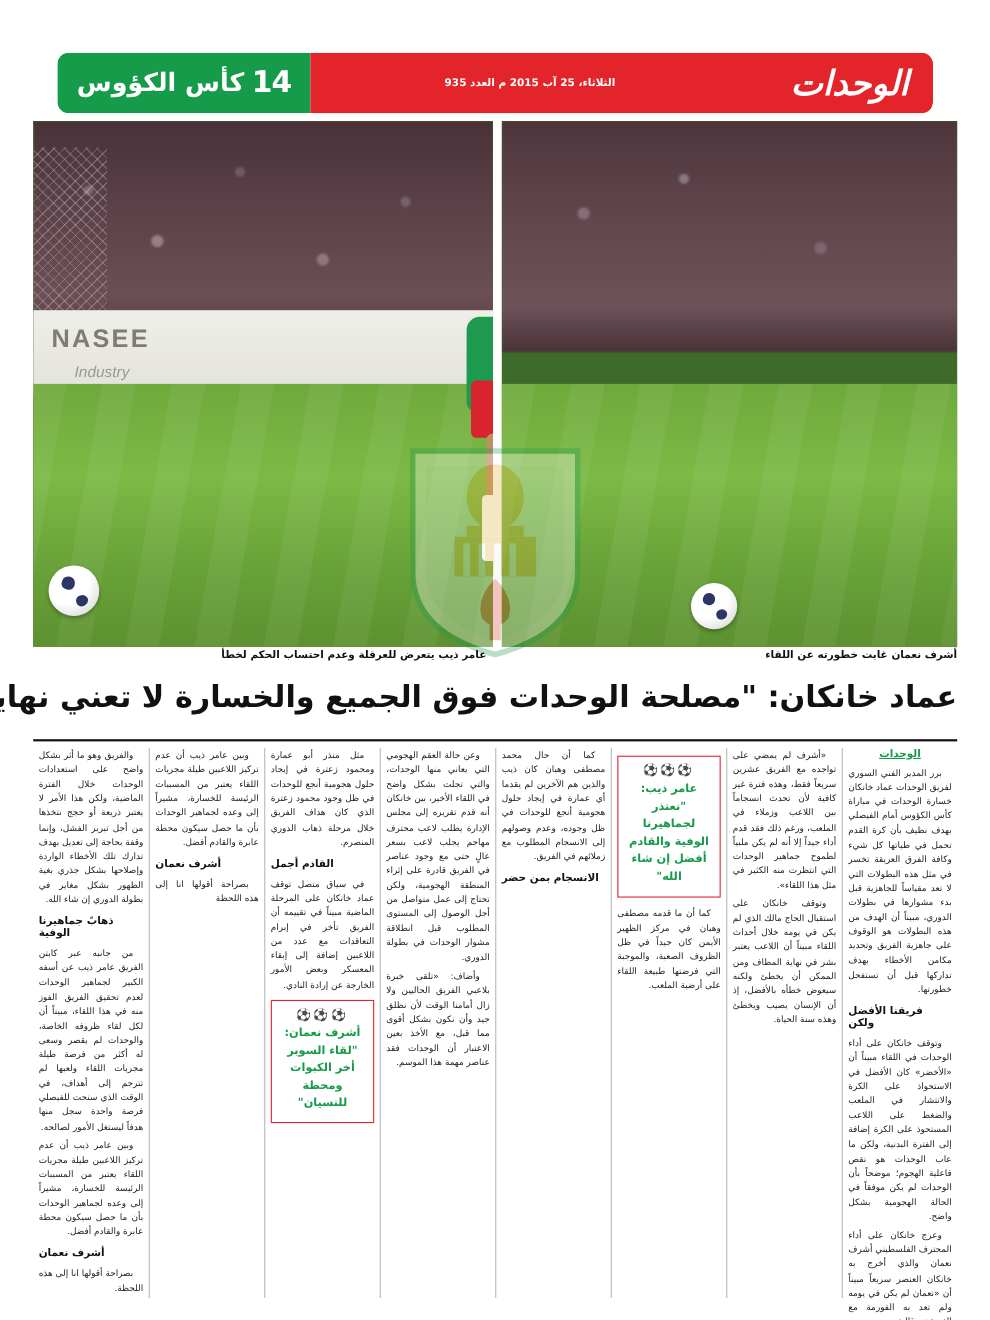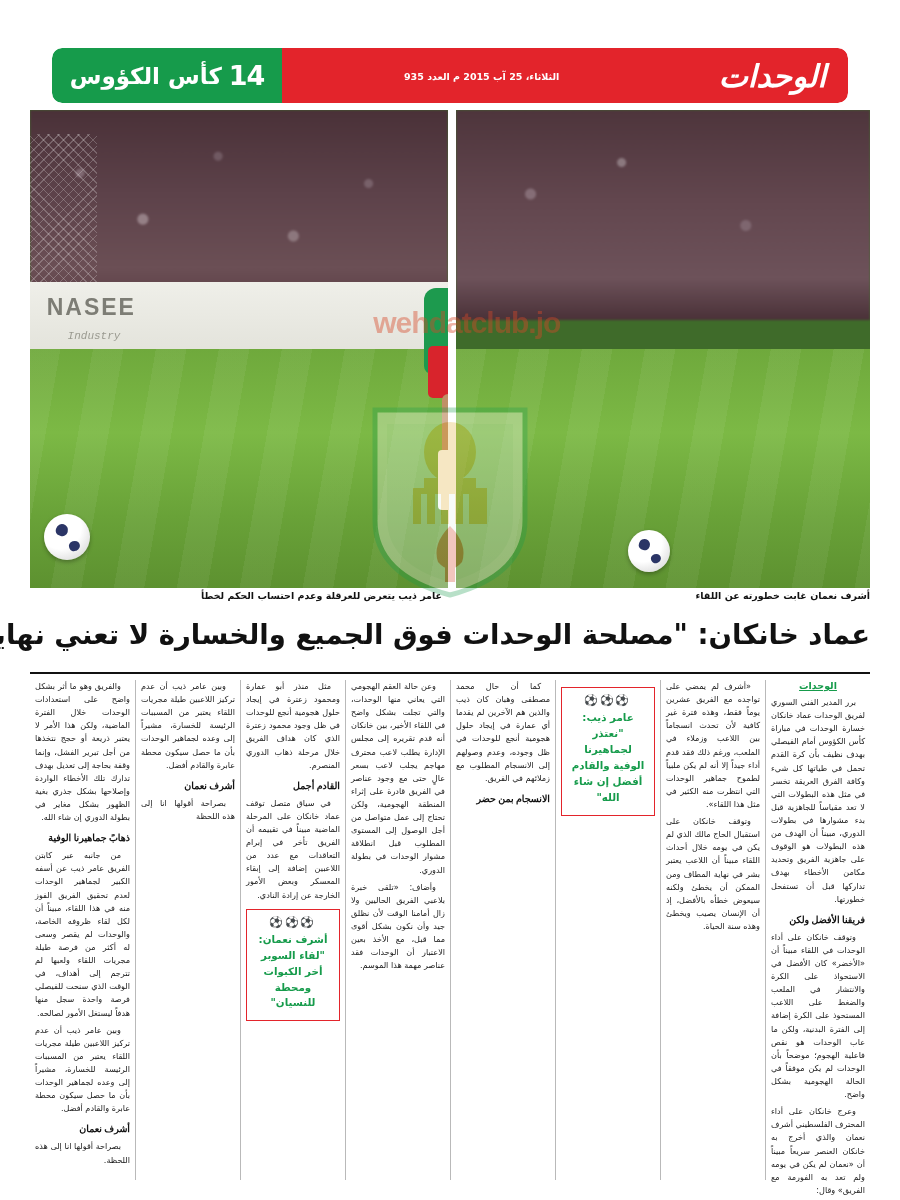--- a/index.html
+++ b/index.html
@@ -53,22 +53,22 @@
     filter:blur(1.2px);}
   .crowd.right-c{background:
       radial-gradient(circle at 18% 40%, rgba(170,150,160,.5) 0 5px, transparent 6px),
       radial-gradient(circle at 40% 25%, rgba(200,190,195,.45) 0 4px, transparent 5px),
       radial-gradient(circle at 70% 55%, rgba(150,130,140,.5) 0 5px, transparent 6px),
       linear-gradient(#4e353c 0%,#63474f 45%,#6d525a 80%,#4a3138 100%);}
   .board{position:absolute;left:0;top:36%;width:100%;height:16%;
     background:linear-gradient(#efefe9,#e2e2da);filter:blur(.6px);}
   .board-txt{position:absolute;left:4%;top:38.5%;font-size:23px;font-weight:bold;
     color:#7d7d75;letter-spacing:2px;filter:blur(.7px);font-family:"Liberation Sans",sans-serif;}
-  .board-txt2{position:absolute;left:9%;top:46%;font-size:11px;font-style:italic;
-    color:#9a9a90;filter:blur(.6px);font-family:Liberation Mono, monospace;}
+  .board-txt2{position:absolute;left:9%;top:46%;font-size:14px;font-style:italic;
+    color:#9a9a90;filter:blur(.6px);font-family:Liberation Sans, sans-serif;}
   .pitch{position:absolute;left:0;top:50%;width:100%;height:50%;
     background:
       repeating-linear-gradient(100deg, rgba(255,255,255,.055) 0 30px, transparent 30px 62px),
       linear-gradient(#6fa93c 0%,#7cb945 35%,#69a238 70%,#5d9130 100%);}
   .goalnet{position:absolute;left:0;top:5%;width:16%;height:40%;
     background:repeating-linear-gradient(45deg,rgba(255,255,255,.22) 0 1px,transparent 1px 7px),
                repeating-linear-gradient(-45deg,rgba(255,255,255,.22) 0 1px,transparent 1px 7px);}
 
   
   .pl{position:absolute;}
@@ -113,23 +113,22 @@
   .col{
     width:105px;padding:0 5px;box-sizing:border-box;position:relative;
     border-left:1px solid #b9b9b9;
   }
   .col:last-child{border-left:none;}
   .kicker{
     color:#169B4B;font-size:9.5px;font-weight:bold;text-align:center;
     text-decoration:underline;margin-bottom:5px;
   }
   .sub{
-    font-size:9.5px;font-weight:bold;color:#111;text-align:right;
+    font-size:9.5px;font-weight:bold;color:#111;text-align:left;
     margin:8px 0 6px;
-    font-family:Liberation Serif, serif;
   }
   .para{
     font-size:8.1px;line-height:1.62;color:#1a1a1a;text-align:justify;
     text-justify:inter-word;margin:0 0 4px;text-indent:9px;
   }
 
   
   .quotebox{
     border:1.6px solid #E3242B;padding:7px 5px 9px;margin:7px 0 8px;
     text-align:center;background:#fff;
@@ -240,21 +239,20 @@
         
         
         
         
         
       </div>
 
       <div class="ball" style="left:14px;top:404px;width:46px;height:46px;"></div>
     </div>
 
-    <div class="wm-txt">wehdatclub.jo</div>
   </div>
 
   <svg class="crest" viewBox="0 0 170 200">
     <path d="M10 10 H160 V120 Q160 175 85 195 Q10 175 10 120 Z" fill="#ffffff" stroke="#169B4B" stroke-width="5"></path>
     <path d="M22 24 H148 V118 Q148 165 85 182 Q22 165 22 118 Z" fill="#e9f5ec"></path>
     <ellipse cx="85" cy="52" rx="26" ry="30" fill="#e3b23c"></ellipse>
     <rect x="59" y="78" width="52" height="10" fill="#e3b23c"></rect>
     <rect x="48" y="88" width="74" height="36" fill="#e3b23c"></rect>
     <g fill="#e9f5ec">
       <rect x="56" y="94" width="6" height="30"></rect>
@@ -276,28 +274,29 @@
 
   <div class="cols">
       <div class="col">
         <div class="kicker">الوحدات</div>
         <p class="para">برر المدير الفني السوري لفريق الوحدات عماد خانكان خسارة الوحدات في مباراة كأس الكؤوس أمام الفيصلي بهدف نظيف بأن كرة القدم تحمل في طياتها كل شيء وكافة الفرق العريقة تخسر في مثل هذه البطولات التي لا تعد مقياساً للجاهزية قبل بدء مشوارها في بطولات الدوري، مبيناً أن الهدف من هذه البطولات هو الوقوف على جاهزية الفريق وتحديد مكامن الأخطاء بهدف تداركها قبل أن تستفحل خطورتها.</p>
         <div class="sub">فريقنا الأفضل ولكن</div>
         <p class="para">وتوقف خانكان على أداء الوحدات في اللقاء مبيناً أن «الأخضر» كان الأفضل في الاستحواذ على الكرة والانتشار في الملعب والضغط على اللاعب المستحوذ على الكرة إضافة إلى الفترة البدنية، ولكن ما عاب الوحدات هو نقص فاعلية الهجوم؛ موضحاً بأن الوحدات لم يكن موفقاً في الحالة الهجومية بشكل واضح.</p>
         <p class="para">وعرج خانكان على أداء المحترف الفلسطيني أشرف نعمان والذي أخرج به خانكان العنصر سريعاً مبيناً أن «نعمان لم يكن في يومه ولم تعد به الفورمة مع الفريق» وقال:</p>
       </div>
       <div class="col">
-        <p class="para">«أشرف لم يمضي على تواجده مع الفريق عشرين يوماً فقط، وهذه فترة غير كافية لأن تحدث انسجاماً بين اللاعب وزملاء في الملعب، ورغم ذلك فقد قدم أداء جيداً إلا أنه لم يكن ملبياً لطموح جماهير الوحدات التي انتظرت منه الكثير في مثل هذا اللقاء».</p>
+        <p class="para">«أشرف لم يمضي على تواجده مع الفريق عشرين سريعاً فقط، وهذه فترة غير كافية لأن تحدث انسجاماً بين اللاعب وزملاء في الملعب، ورغم ذلك فقد قدم أداء جيداً إلا أنه لم يكن ملبياً لطموح جماهير الوحدات التي انتظرت منه الكثير في مثل هذا اللقاء».</p>
         <p class="para">وتوقف خانكان على استقبال الحاج مالك الذي لم يكن في يومه خلال أحداث اللقاء مبيناً أن اللاعب يعتبر بشر في نهاية المطاف ومن الممكن أن يخطئ ولكنه سيعوض خطأه بالأفضل، إذ أن الإنسان يصيب ويخطئ وهذه سنة الحياة.</p>
       </div>
       <div class="col">
         <div class="quotebox">
           <div class="balls">⚽⚽⚽</div>
           <div class="quotetext">عامر ذيب: "نعتذر لجماهيرنا الوفية والقادم أفضل إن شاء الله"</div>
         </div>
+        <p class="para">كما أن ما قدمه مصطفى وهبان في مركز الظهير الأيمن كان جيداً في ظل الظروف الصعبة، والموجبة التي فرضتها طبيعة اللقاء على أرضية الملعب.</p>
       </div>
       <div class="col">
         <p class="para">كما أن حال محمد مصطفى وهبان كان ذيب والذين هم الآخرين لم يقدما أي عمارة في إيجاد حلول هجومية أنجع للوحدات في ظل وجوده، وعدم وصولهم إلى الانسجام المطلوب مع زملائهم في الفريق.</p>
         <div class="sub">الانسجام بمن حضر</div>
       </div>
       <div class="col">
         <p class="para">وعن حالة العقم الهجومي التي يعاني منها الوحدات، والتي تجلت بشكل واضح في اللقاء الأخير، بين خانكان أنه قدم تقريره إلى مجلس الإدارة يطلب لاعب محترف مهاجم يجلب لاعب بسعر عالٍ حتى مع وجود عناصر في الفريق قادرة على إثراء المنطقة الهجومية، ولكن تحتاج إلى عمل متواصل من أجل الوصول إلى المستوى المطلوب قبل انطلاقة مشوار الوحدات في بطولة الدوري.</p>
         <p class="para">وأضاف: «تلقى خبرة بلاعبي الفريق الحاليين ولا زال أمامنا الوقت لأن نظلق جيد وأن نكون بشكل أقوى مما قبل، مع الأخذ بعين الاعتبار أن الوحدات فقد عناصر مهمة هذا الموسم.</p>
       </div>
       <div class="col">

